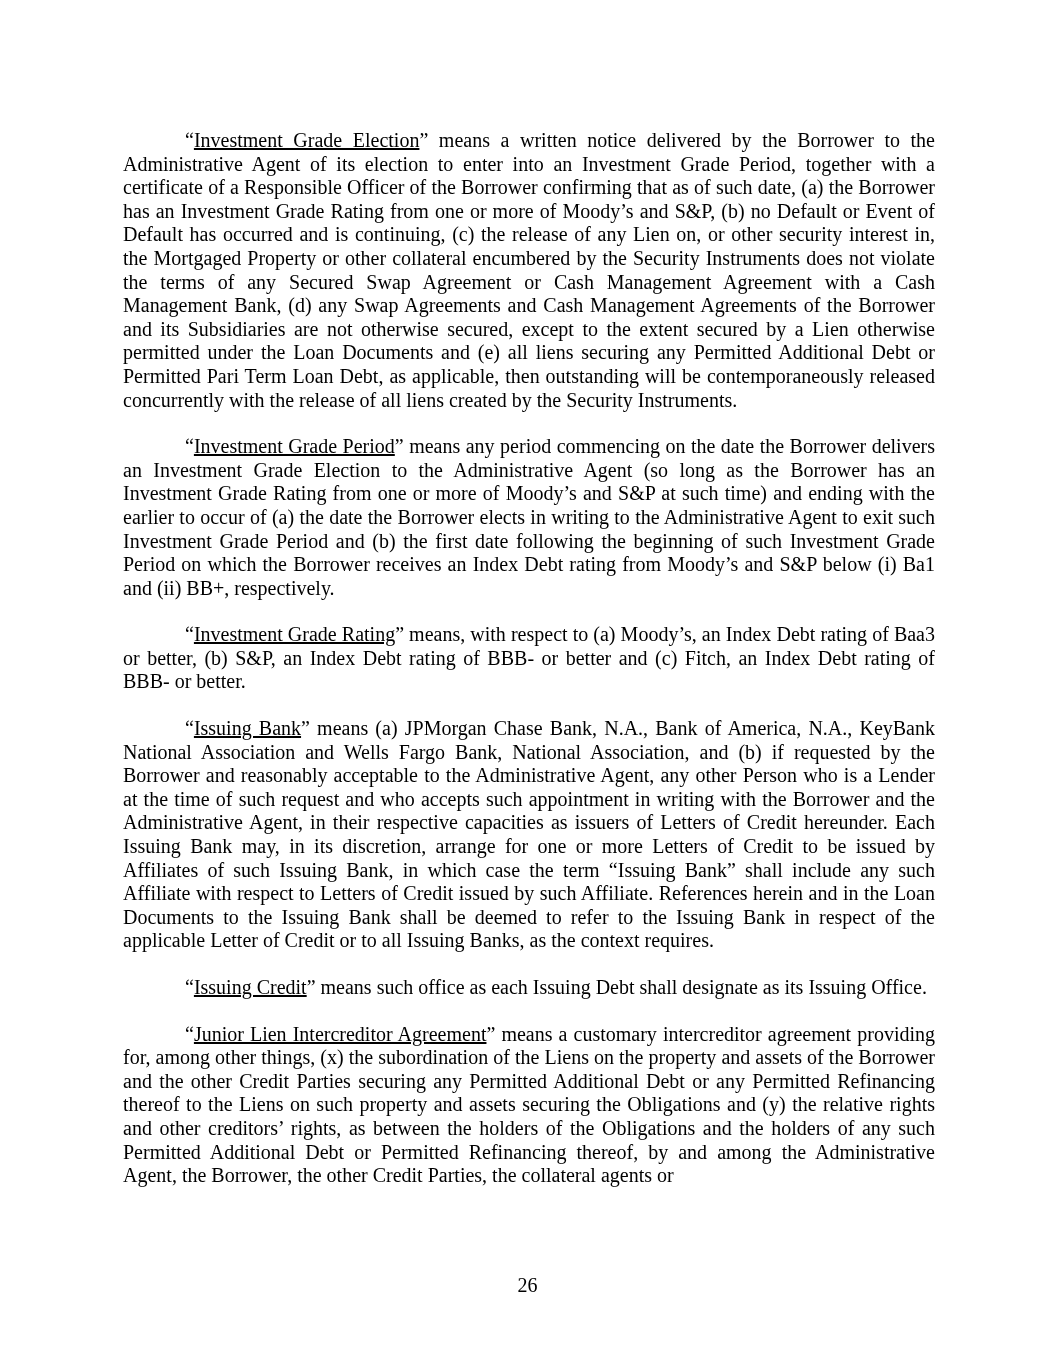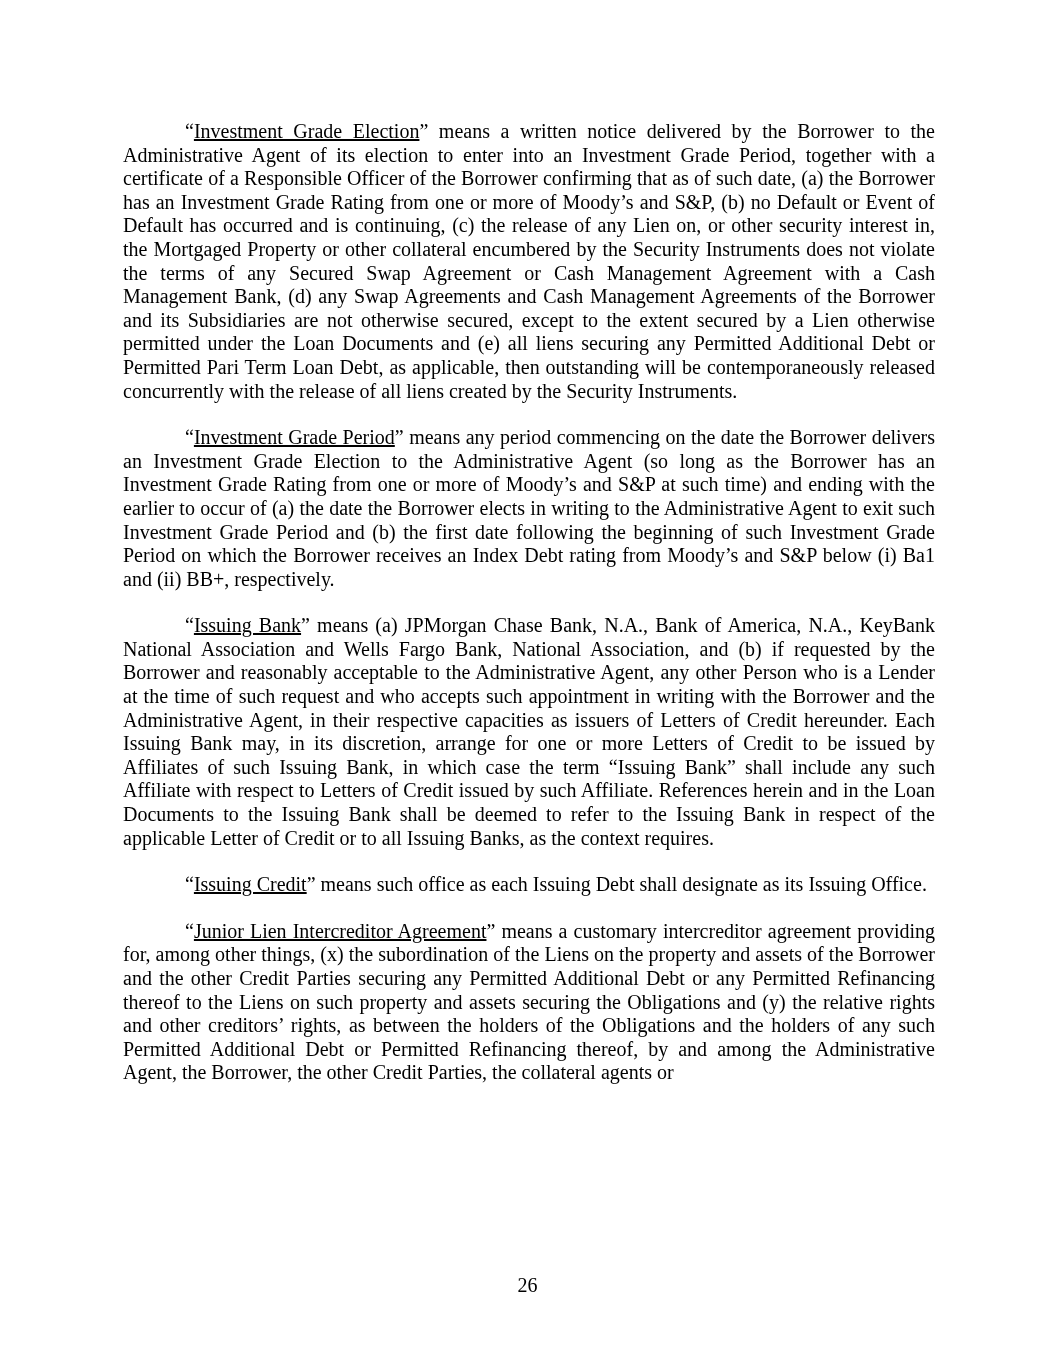--- a/index.html
+++ b/index.html
@@ -19,21 +19,21 @@
     overflow: hidden;
   }
   .content {
     position: absolute;
     left: 123px;
     top: 116px;
     width: 812px;
     text-align: justify;
   }
   .para {
-    margin: 4px 0 23px 0;
+    margin: 13px 0 23px 0;
     text-indent: 62px;
   }
   .term {
     text-decoration: underline;
   }
   .footer {
     position: absolute;
     left: 0;
     top: 1274px;
     width: 1055px;
@@ -43,20 +43,21 @@
 </head>
 <body>
 
 <div class="page">
   <div class="content">
 
     <p class="para"><span>“</span><span class="term">Investment Grade Election</span><span>” means a written notice delivered by the Borrower to the Administrative Agent of its election to enter into an Investment Grade Period, together with a certificate of a Responsible Officer of the Borrower confirming that as of such date, (a) the Borrower has an Investment Grade Rating from one or more of Moody’s and S&amp;P, (b) no Default or Event of Default has occurred and is continuing, (c) the release of any Lien on, or other security interest in, the Mortgaged Property or other collateral encumbered by the Security Instruments does not violate the terms of any Secured Swap Agreement or Cash Management Agreement with a Cash Management Bank, (d) any Swap Agreements and Cash Management Agreements of the Borrower and its Subsidiaries are not otherwise secured, except to the extent secured by a Lien otherwise permitted under the Loan Documents and (e) all liens securing any Permitted Additional Debt or Permitted Pari Term Loan Debt, as applicable, then outstanding will be contemporaneously released concurrently with the release of all liens created by the Security Instruments.</span></p>
 
     <p class="para"><span>“</span><span class="term">Investment Grade Period</span><span>” means any period commencing on the date the Borrower delivers an Investment Grade Election to the Administrative Agent (so long as the Borrower has an Investment Grade Rating from one or more of Moody’s and S&amp;P at such time) and ending with the earlier to occur of (a) the date the Borrower elects in writing to the Administrative Agent to exit such Investment Grade Period and (b) the first date following the beginning of such Investment Grade Period on which the Borrower receives an Index Debt rating from Moody’s and S&amp;P below (i) Ba1 and (ii) BB+, respectively.</span></p>
 
+    <p class="para"><span>“</span><span class="term">Investment Grade Rating</span><span>” means, with respect to (a) Moody’s, an Index Debt rating of Baa3 or better, (b) S&amp;P, an Index Debt rating of BBB- or better and (c) Fitch, an Index Debt rating of BBB- or better.</span></p>
 
     <p class="para"><span>“</span><span class="term">Issuing Bank</span><span>” means (a) JPMorgan Chase Bank, N.A., Bank of America, N.A., KeyBank National Association and Wells Fargo Bank, National Association, and (b) if requested by the Borrower and reasonably acceptable to the Administrative Agent, any other Person who is a Lender at the time of such request and who accepts such appointment in writing with the Borrower and the Administrative Agent, in their respective capacities as issuers of Letters of Credit hereunder.  Each Issuing Bank may, in its discretion, arrange for one or more Letters of Credit to be issued by Affiliates of such Issuing Bank, in which case the term “Issuing Bank” shall include any such Affiliate with respect to Letters of Credit issued by such Affiliate.  References herein and in the Loan Documents to the Issuing Bank shall be deemed to refer to the Issuing Bank in respect of the applicable Letter of Credit or to all Issuing Banks, as the context requires.</span></p>
 
     <p class="para"><span>“</span><span class="term">Issuing Credit</span><span>” means such office as each Issuing Debt shall designate as its Issuing Office.</span></p>
 
     <p class="para"><span>“</span><span class="term">Junior Lien Intercreditor Agreement</span><span>” means a customary intercreditor agreement providing for, among other things, (x) the subordination of the Liens on the property and assets of the Borrower and the other Credit Parties securing any Permitted Additional Debt or any Permitted Refinancing thereof to the Liens on such property and assets securing the Obligations and (y) the relative rights and other creditors’ rights, as between the holders of the Obligations and the holders of any such Permitted Additional Debt or Permitted Refinancing thereof, by and among the Administrative Agent, the Borrower, the other Credit Parties, the collateral agents or</span></p>
 
   </div>
 
   <div class="footer">26</div>

